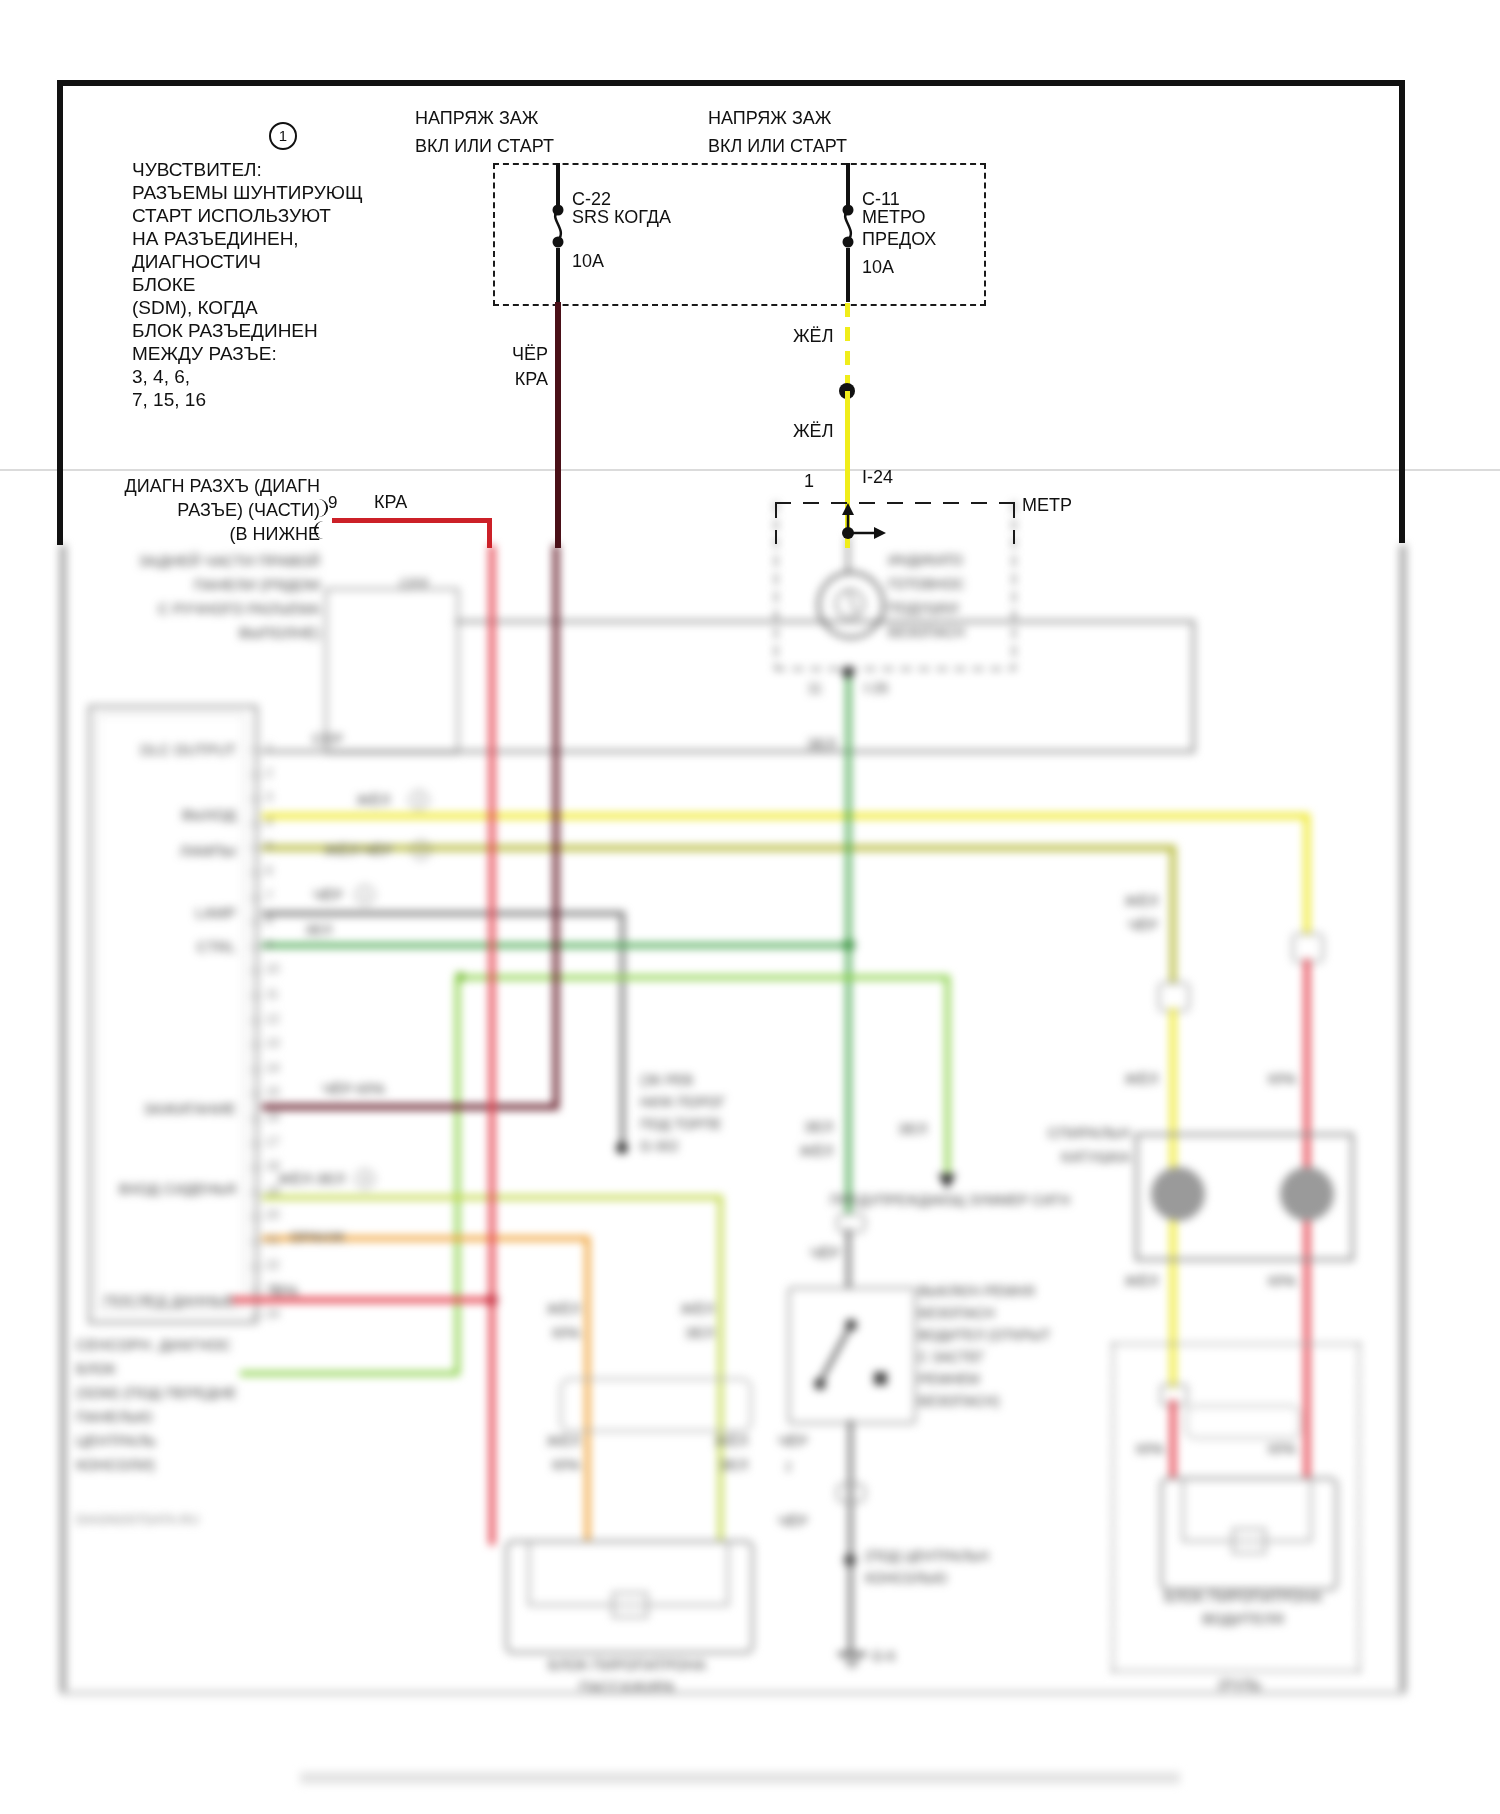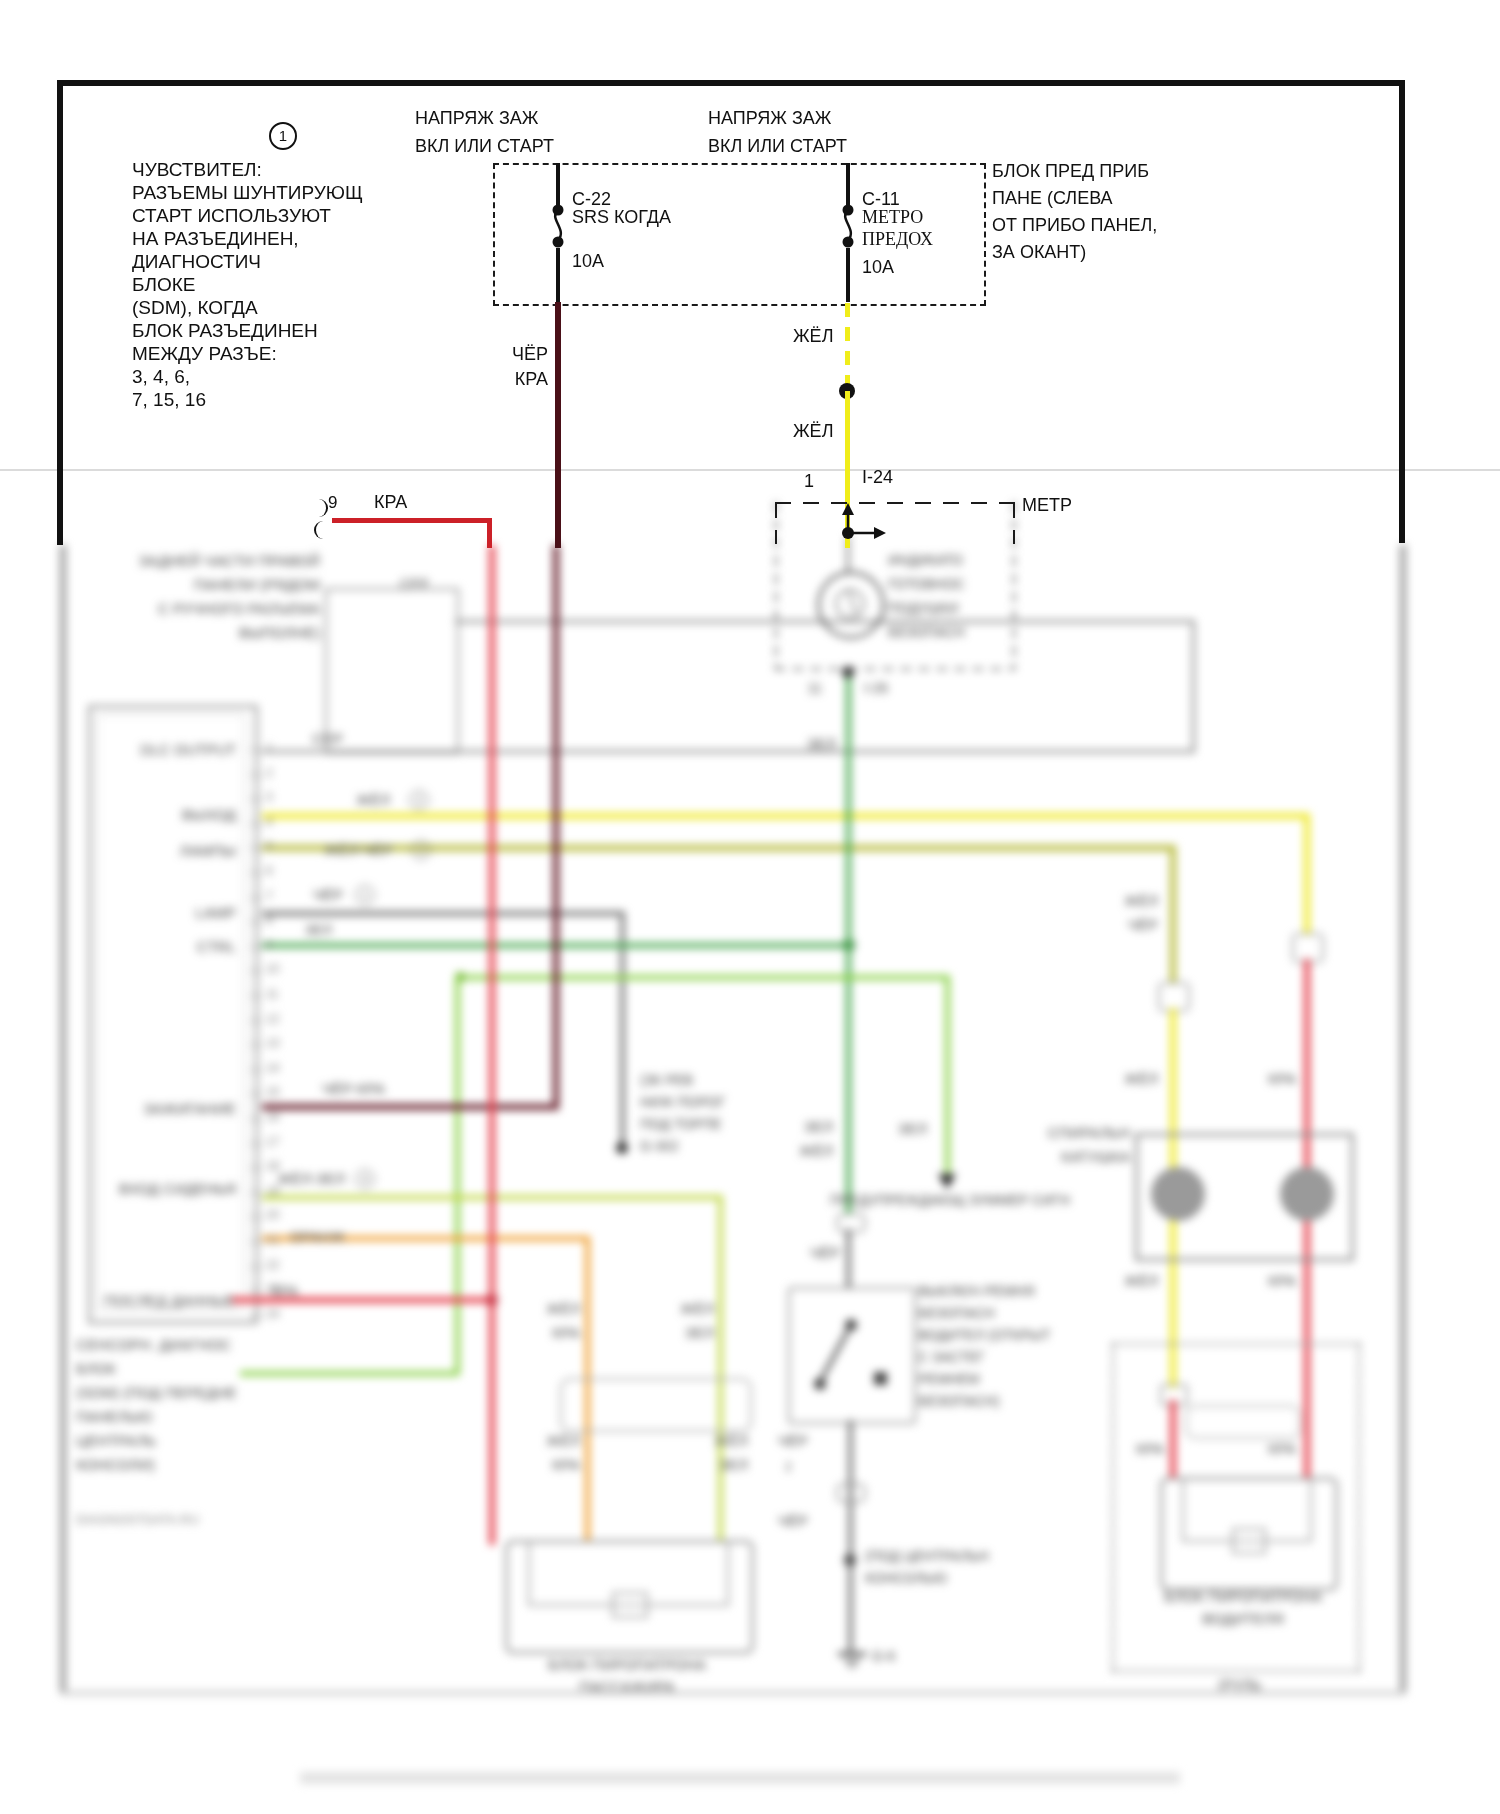--- a/index.html
+++ b/index.html
@@ -268,26 +268,20 @@
     <div class="lbl lines center" style="left:415px;top:104px;width:280px;line-height:28px;">
         <div>НАПРЯЖ ЗАЖ</div>
         <div>ВКЛ ИЛИ СТАРТ</div>
       </div>
     <div class="lbl lines center" style="left:708px;top:104px;width:280px;line-height:28px;">
         <div>НАПРЯЖ ЗАЖ</div>
         <div>ВКЛ ИЛИ СТАРТ</div>
       </div>
 
     <div class="fusebox" style="left:493px;top:163px;width:489px;height:139px;"></div>
-    <div class="lbl lines" style="left:992px;top:158px;line-height:27px;">
-        <div>БЛОК ПРЕД ПРИБ</div>
-        <div>ПАНЕ (СЛЕВА</div>
-        <div>ОТ ПРИБО ПАНЕЛ,</div>
-        <div>ЗА ОКАНТ)</div>
-      </div>
 
     <div class="wire" style="left:556px;top:163px;width:4px;height:49px;background:#111;"></div>
     <svg class="abs" style="left:546px;top:202px;" width="24" height="48">
       <path d="M12,8 C2,16 22,28 12,38" stroke="#111" stroke-width="2.5" fill="none"></path>
       <circle cx="12" cy="8" r="5.5" fill="#111"></circle>
         <circle cx="12" cy="40" r="5.5" fill="#111"></circle>
     </svg>
     <div class="wire" style="left:556px;top:248px;width:4px;height:54px;background:#111;"></div>
     <div class="lbl" style="left:572px;top:186px;">C-22</div>
     <div class="lbl lines" style="left:572px;top:206px;line-height:22px;">
@@ -296,21 +290,21 @@
     <div class="lbl" style="left:572px;top:248px;">10A</div>
 
     <div class="wire" style="left:846px;top:163px;width:4px;height:49px;background:#111;"></div>
     <svg class="abs" style="left:836px;top:202px;" width="24" height="48">
       <path d="M12,8 C2,16 22,28 12,38" stroke="#111" stroke-width="2.5" fill="none"></path>
       <circle cx="12" cy="8" r="5.5" fill="#111"></circle>
         <circle cx="12" cy="40" r="5.5" fill="#111"></circle>
     </svg>
     <div class="wire" style="left:846px;top:248px;width:4px;height:54px;background:#111;"></div>
     <div class="lbl" style="left:862px;top:186px;">C-11</div>
-    <div class="lbl lines" style="left:862px;top:206px;line-height:22px;font-family:Liberation Serif, serif;">
+    <div class="lbl lines" style="left:862px;top:206px;line-height:22px;">
         <div>МЕТРО</div>
         <div>ПРЕДОХ</div>
       </div>
     <div class="lbl" style="left:862px;top:254px;">10A</div>
 
     <div class="wire" style="left:555px;top:302px;width:6px;height:246px;background:#4a1018;"></div>
     <div class="lbl lines right" style="left:448px;top:342px;width:100px;line-height:25px;">
         <div>ЧЁР</div>
         <div>КРА</div>
       </div>
@@ -329,20 +323,25 @@
     <div class="lbl" style="left:1022px;top:492px;">МЕТР</div>
 
     <svg class="abs" style="left:828px;top:497px;" width="70" height="60">
       <circle cx="20" cy="36" r="6" fill="#111"></circle>
       <line x1="20" y1="36" x2="20" y2="14" stroke="#111" stroke-width="2.5"></line>
       <path d="M20,6 L14,18 L26,18 Z" fill="#111"></path>
       <line x1="20" y1="36" x2="50" y2="36" stroke="#111" stroke-width="2.5"></line>
       <path d="M58,36 L46,30 L46,42 Z" fill="#111"></path>
     </svg>
 
+    <div class="lbl lines right" style="left:60px;top:474px;width:260px;line-height:24px;">
+        <div>ДИАГН РАЗХЪ (ДИАГН</div>
+        <div>РАЗЪЕ) (ЧАСТИ)</div>
+        <div>(В НИЖНЕ</div>
+      </div>
     <div class="lbl" style="left:328px;top:490px;font-size:17px;">9</div>
     <div class="bracket" style="left:317px;top:499px;border-right:2px solid #111;border-radius:0 10px 10px 0;"></div>
     <div class="bracket" style="left:314px;top:521px;border-left:2px solid #111;border-radius:10px 0 0 10px;"></div>
     <div class="lbl" style="left:374px;top:489px;">КРА</div>
     <div class="wire" style="left:332px;top:518px;width:160px;height:5px;background:#cc2028;"></div>
     <div class="wire" style="left:487px;top:518px;width:5px;height:30px;background:#cc2028;"></div>
   </div>
 </div>
 
 </body></html>

